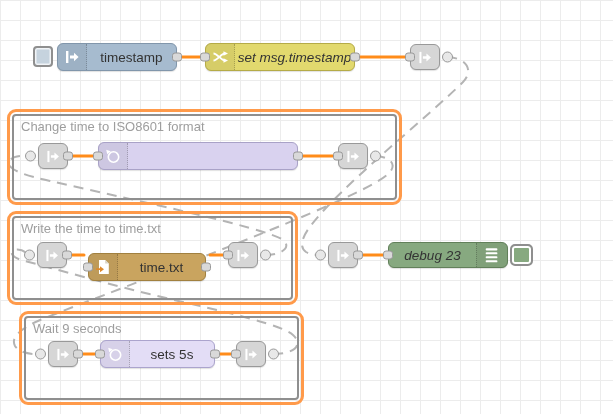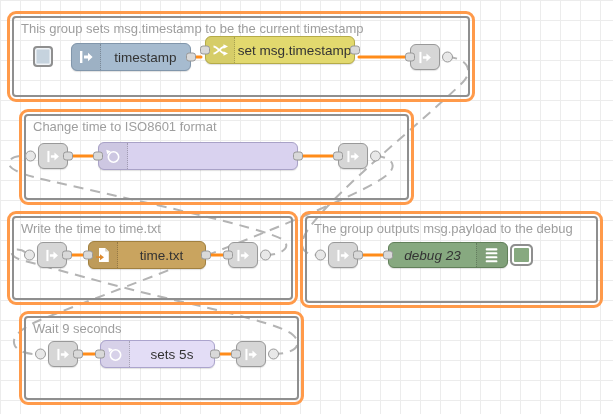--- a/index.html
+++ b/index.html
@@ -32,21 +32,21 @@
     background:rgba(0,0,0,0.05);border-right:1px dotted rgba(0,0,0,0.22);
     border-radius:4px 0 0 4px;flex:none;
   }
   .icon-cell.right{border-right:none;border-left:1px dotted rgba(0,0,0,0.22);border-radius:0 4px 4px 0;}
   .node-label{
     flex:1;text-align:center;font-size:13.5px;color:#333;align-self:center;
     white-space:nowrap;overflow:hidden;padding:0 2px;
   }
   .node-label.italic{font-style:italic;}
   .linknode{justify-content:center;align-items:center;background:#d6d6d6;border-color:#999;}
-  .n-inject{border-color:#8196ab;margin-left:14px;}
+  .n-inject{border-color:#8196ab;}
   .n-change{border-color:#b5ab47;}
   .n-formatter{border-color:#a9a2c7;}
   .n-file{border-color:#a1803f;}
   .n-debug{border-color:#62805a;}
   .n-delay{border-color:#aba4cd;}
   .port{
     position:absolute;width:10px;height:9px;background:#d9d9d9;border:1px solid #999;
     border-radius:3px;top:50%;transform:translateY(-50%);box-sizing:border-box;z-index:5;
   }
   .port.in{left:-6px;} .port.out{right:-6px;}
@@ -72,31 +72,25 @@
 
 <div id="canvas">
 
   <svg class="layer" width="613" height="414">
     <path class="linkwire" d="M447,57 C469,58 473,72 463,82 C428,117 338,188 309,228 C302,238 299,247 306,252 C311,255 315,255 320,255"></path>
     <path class="linkwire" d="M375,156 C394,157 397,167 387,175 C355,202 120,288 45,318 C22,327 10,337 15,346 C19,352 28,354 35,354"></path>
     <path class="linkwire" d="M265,255 C284,255 291,246 283,240 C268,228 115,196 50,181 C27,176 8,170 9,163 C10,157 18,155 30,156"></path>
     <path class="linkwire" d="M273,354 C296,354 303,344 293,335 C282,325 230,313 170,299 C110,285 45,266 25,261 C12,258 9,252 14,250 C20,248 26,252 29,255"></path>
   </svg>
 
-  <div class="group" style="left:12px;top:16px;width:454px;height:77px;">
-    <div class="group-label">This group sets msg.timestamp to be the current timestamp</div>
-  </div>
-  <div class="group" style="left:12px;top:114px;width:381px;height:82px;margin-left:12px;">
+  <div class="group" style="left:12px;top:114px;width:381px;height:82px;">
     <div class="group-label">Change time to ISO8601 format</div>
   </div>
   <div class="group" style="left:12px;top:216px;width:277px;height:80px;">
     <div class="group-label">Write the time to time.txt</div>
-  </div>
-  <div class="group" style="left:305px;top:216px;width:289px;height:83px;">
-    <div class="group-label">The group outputs msg.payload to the debug</div>
   </div>
   <div class="group" style="left:24px;top:316px;width:271px;height:80px;">
     <div class="group-label">Wait 9 seconds</div>
   </div>
 
   <svg class="layer" width="613" height="414" style="z-index:3;">
     <path class="wire" d="M181,57 L201,57"></path>
     <path class="wire" d="M359,57 L406,57"></path>
     <path class="wire" d="M72,156 L94,156"></path>
     <path class="wire" d="M302,156 L334,156"></path>
@@ -115,21 +109,21 @@
           <g fill="#fff">
             <path d="M2 2h2.4v12H2z"></path>
             <path d="M6 6.6h4V3.8l4.6 4.2-4.6 4.2V9.4H6z"></path>
           </g>
         </svg>
     </div>
     <span class="node-label">timestamp</span>
     <span class="port out"></span>
   </div>
 
-  <div class="node n-change" style="left: 205px; top: 36px; width: 150px; height: 28px; background-color: rgb(226, 217, 110);">
+  <div class="node n-change" style="left: 205px; top: 43px; width: 150px; height: 28px; background-color: rgb(226, 217, 110); font-style: italic;">
     <div class="icon-cell">
       <svg width="16" height="16" viewBox="0 0 16 16">
         <path d="M1.5 4.5 C5 4.5 9.5 11.5 12.5 11.5" fill="none" stroke="#fff" stroke-width="1.8"></path>
         <path d="M1.5 11.5 C5 11.5 9.5 4.5 12.5 4.5" fill="none" stroke="#fff" stroke-width="1.8"></path>
         <path d="M11.5 2.2 L16 4.5 11.5 6.8z" fill="#fff"></path>
         <path d="M11.5 9.2 L16 11.5 11.5 13.8z" fill="#fff"></path>
       </svg>
     </div>
     <span class="node-label">set msg.timestamp</span>
     <span class="port in"></span>
@@ -192,21 +186,21 @@
           <g fill="#fff">
             <path d="M1.5 2h2.2v12H1.5z"></path>
             <path d="M5.2 6.6h3.8V3.8l4.8 4.2-4.8 4.2V9.4H5.2z"></path>
           </g>
         </svg>
     </span>
     <span class="vport in"></span>
     <span class="port out"></span>
   </div>
 
-  <div class="node n-file" style="left: 88px; top: 241px; width: 118px; height: 28px; background-color: rgb(201, 164, 95); justify-content: center;">
+  <div class="node n-file" style="left: 88px; top: 253px; width: 118px; height: 28px; background-color: rgb(201, 164, 95); justify-content: center;">
     <div class="icon-cell">
       <svg width="16" height="16" viewBox="0 0 16 16">
         <path d="M4 1 h6.2 L13.8 4.6 V15 H4 z" fill="#fff"></path>
         <path d="M10.2 1 v3.6 h3.6 z" fill="#d8d2c4"></path>
         <path d="M1 9.3 h4 V7.2 L9 10.2 5 13.2 V11.1 H1 z" fill="#de8a2e"></path>
       </svg>
     </div>
     <span class="node-label">time.txt</span>
     <span class="port in"></span>
     <span class="port out"></span>

